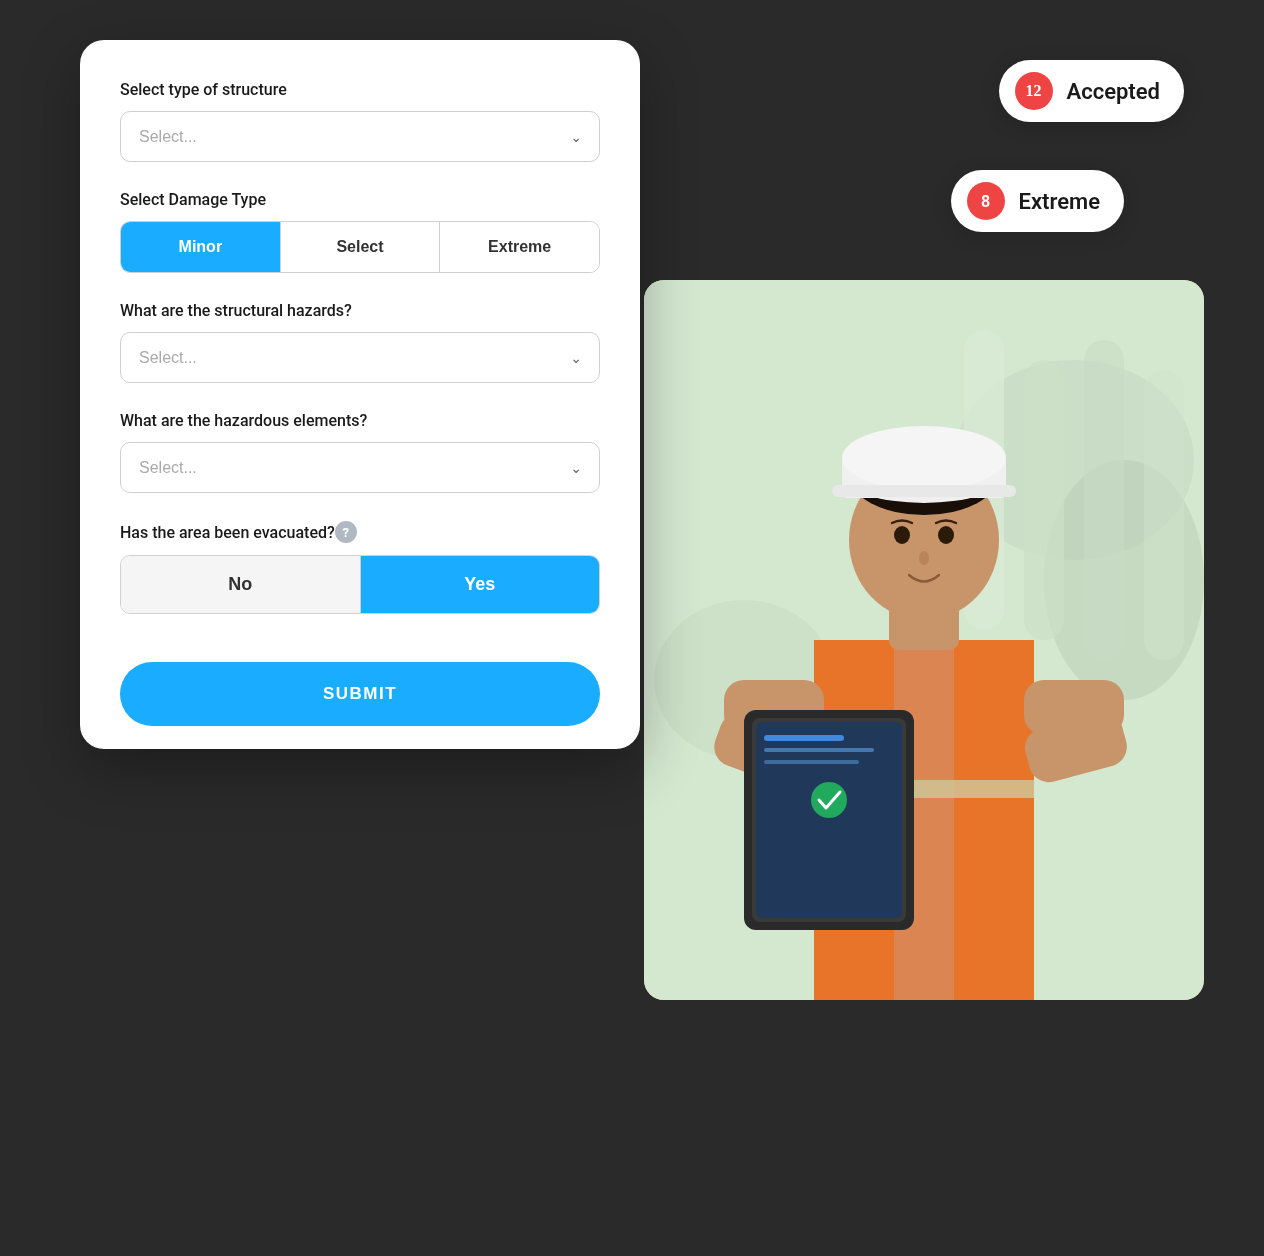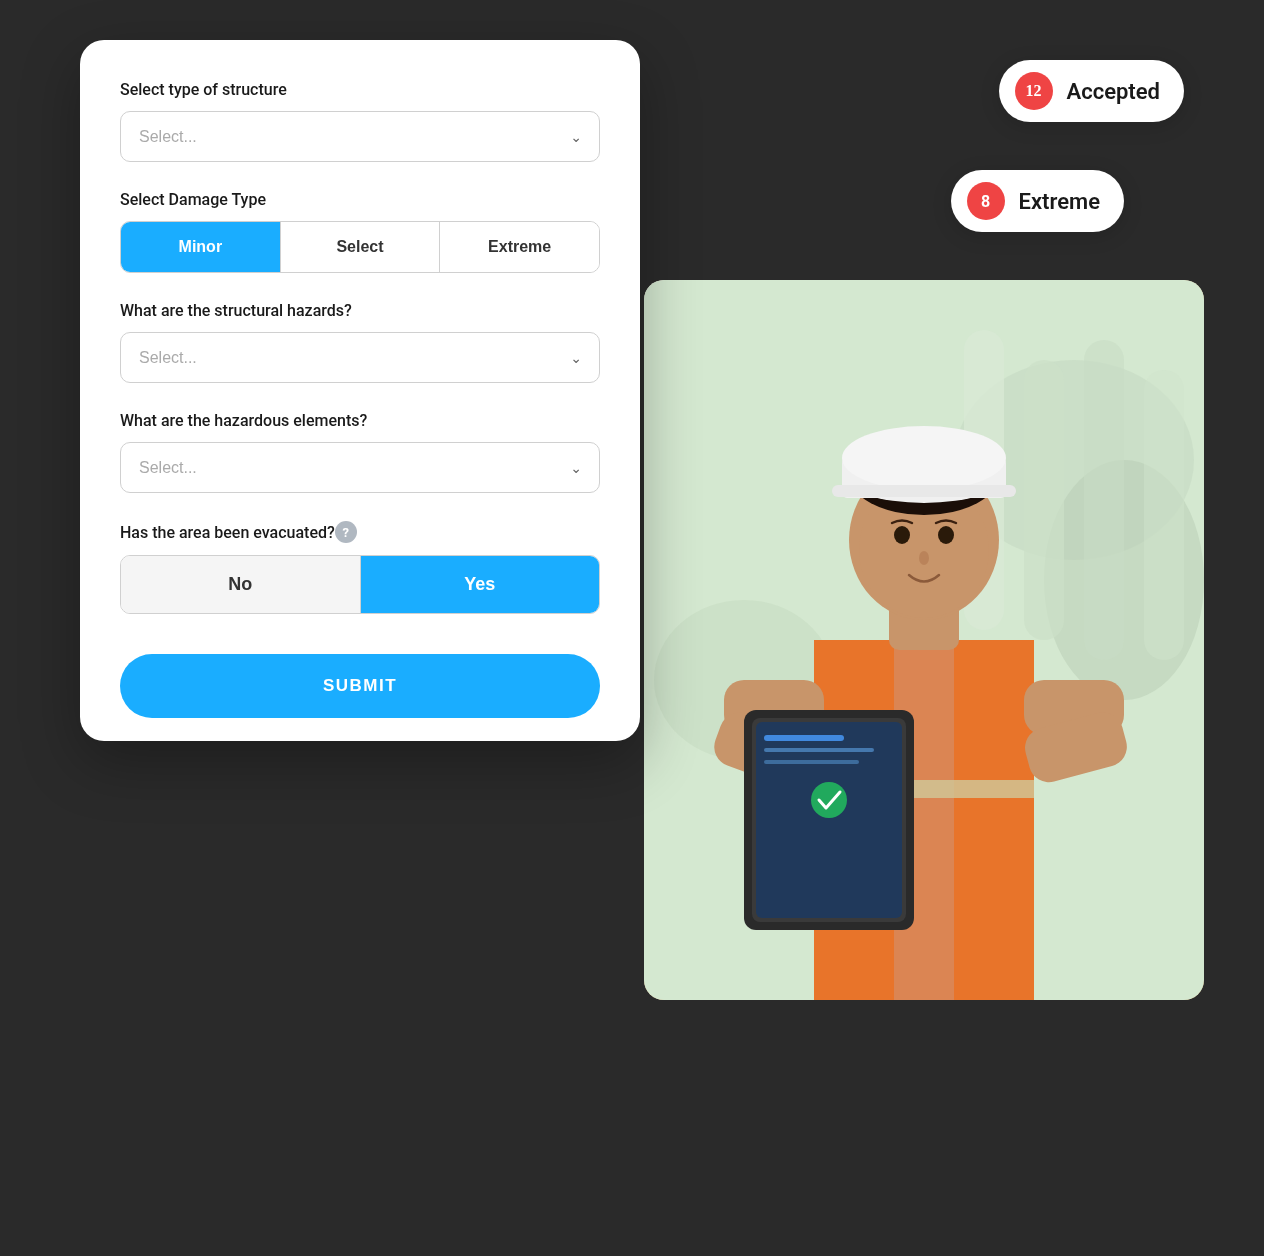--- a/index.html
+++ b/index.html
@@ -169,21 +169,21 @@
       width: 100%;
       padding: 22px;
       background: #1aadff;
       color: #fff;
       font-size: 17px;
       font-weight: 700;
       letter-spacing: 1.5px;
       border: none;
       border-radius: 50px;
       cursor: pointer;
-      margin-top: 12px;
+      margin-top: 20px;
     }
 
     
     .status-badge {
       position: absolute;
       background: #ffffff;
       border-radius: 50px;
       padding: 12px 24px 12px 16px;
       display: flex;
       align-items: center;

